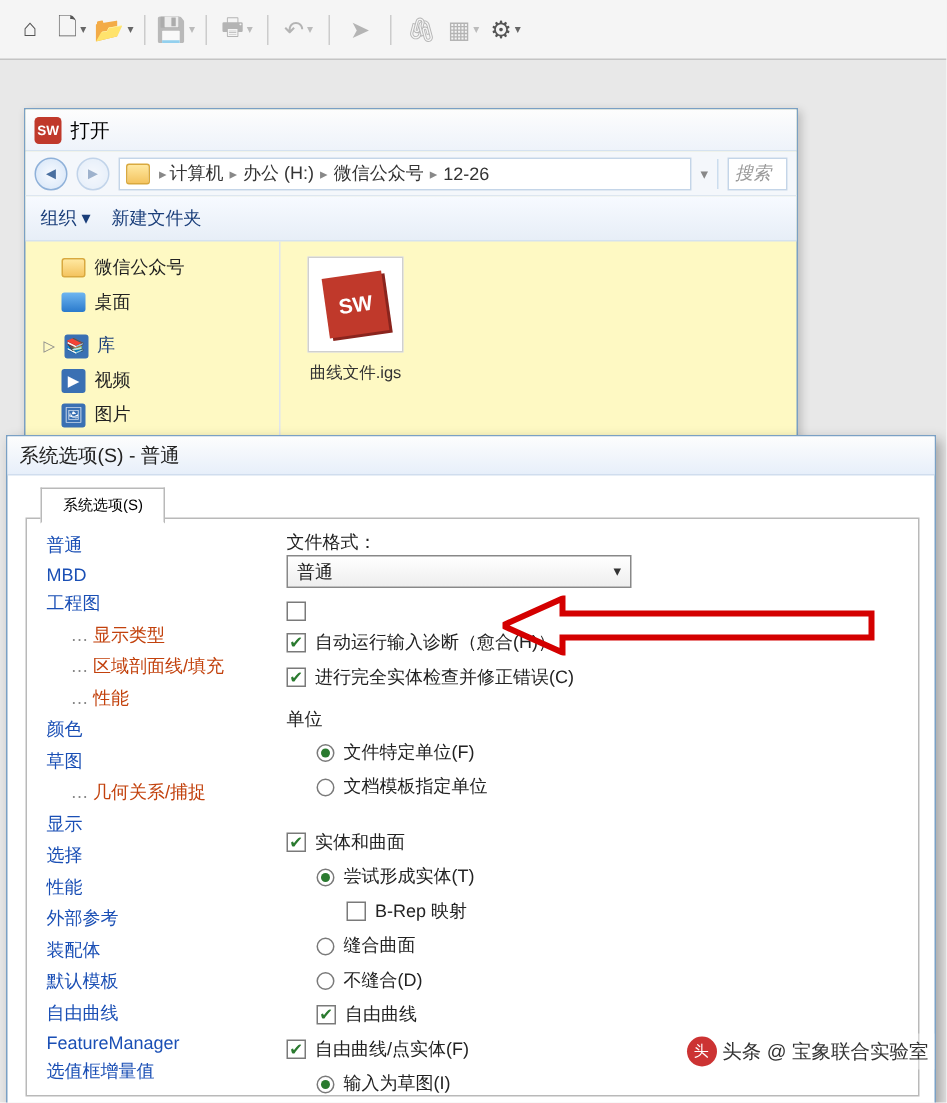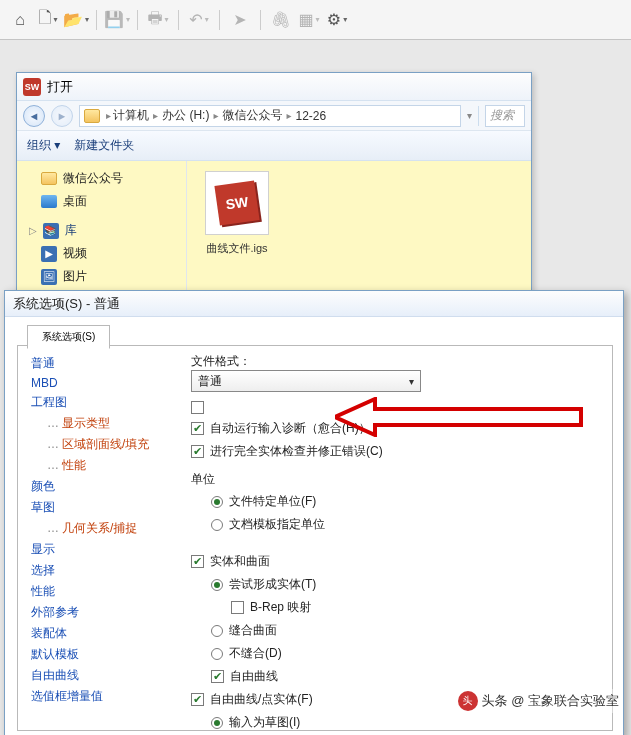--- a/index.html
+++ b/index.html
@@ -162,20 +162,21 @@
     <div class="tn">颜色</div>
     <div class="tn">草图</div>
     <div class="tn sub">几何关系/捕捉</div>
     <div class="tn">显示</div>
     <div class="tn">选择</div>
     <div class="tn">性能</div>
     <div class="tn">外部参考</div>
     <div class="tn">装配体</div>
     <div class="tn">默认模板</div>
     <div class="tn">自由曲线</div>
+    <div class="tn">FeatureManager</div>
     <div class="tn">选值框增量值</div>
 
   </div>
 
   <div class="right-pane">
     <div class="field-label">文件格式：</div>
     <div class="field-row">
         <div class="combo">
           <span>普通</span>
         </div>

